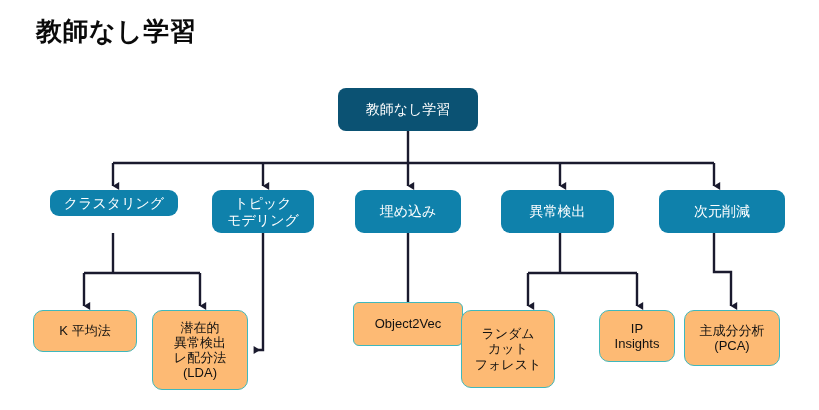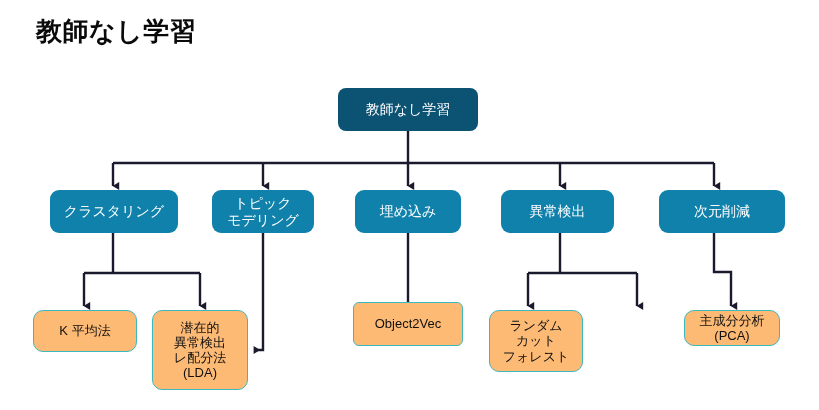--- a/index.html
+++ b/index.html
@@ -115,41 +115,43 @@
       <path d="M528,273 L637,273"></path>
       <path d="M528,273 L528,306" marker-end="url(#arrow-down)"></path>
       <path d="M637,273 L637,306" marker-end="url(#arrow-down)"></path>
 
       <path d="M714,233 L714,272 L731,272 L731,306" marker-end="url(#arrow-down)"></path>
     </g>
   </svg>
 
   <div class="node root" style="left:338px; top:88px; width:140px; height:43px;">教師なし学習</div>
 
-  <div class="node branch" style="left:50px; top:190px; width:128px; height:43px;">クラスタリング</div>
+  <div class="node branch" style="left:50px; top:190px; width:128px; height:26px;">クラスタリング</div>
 
   <div class="node branch" style="left:212px; top:190px; width:102px; height:43px;">トピック
 モデリング</div>
 
   <div class="node branch" style="left:355px; top:190px; width:106px; height:43px;">埋め込み</div>
 
   <div class="node branch" style="left:501px; top:190px; width:113px; height:43px;">異常検出</div>
 
   <div class="node branch" style="left:659px; top:190px; width:126px; height:43px;">次元削減</div>
 
   <div class="node leaf" style="left:33px; top:310px; width:104px; height:42px;">K 平均法</div>
 
   <div class="node leaf" style="left:152px; top:310px; width:96px; height:80px;">潜在的
 異常検出
 レ配分法
 (LDA)</div>
 
   <div class="node leaf" style="left:353px; top:302px; width:110px; height:44px;border-radius:6px;">Object2Vec</div>
 
-  <div class="node leaf" style="left:489px; top:310px; width:94px; height:62px;text-align:center;">ランダム
+  <div class="node leaf" style="left:461px; top:310px; width:94px; height:78px;text-align:center;">ランダム
 カット
 フォレスト</div>
 
+  <div class="node leaf" style="left:599px; top:310px; width:76px; height:52px;">IP
+Insights</div>
 
-  <div class="node leaf" style="left:684px; top:310px; width:96px; height:36px;">主成分分析
+  <div class="node leaf" style="left:684px; top:310px; width:96px; height:56px;">主成分分析
 (PCA)</div>
 
 </div>
 
 </body></html>

